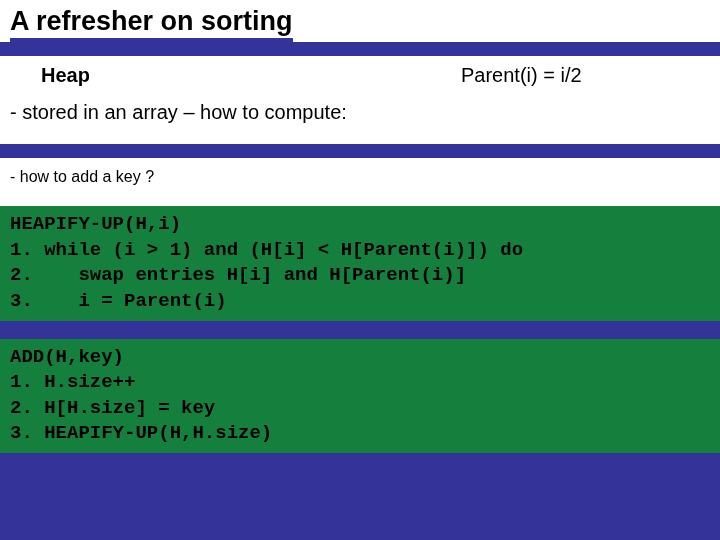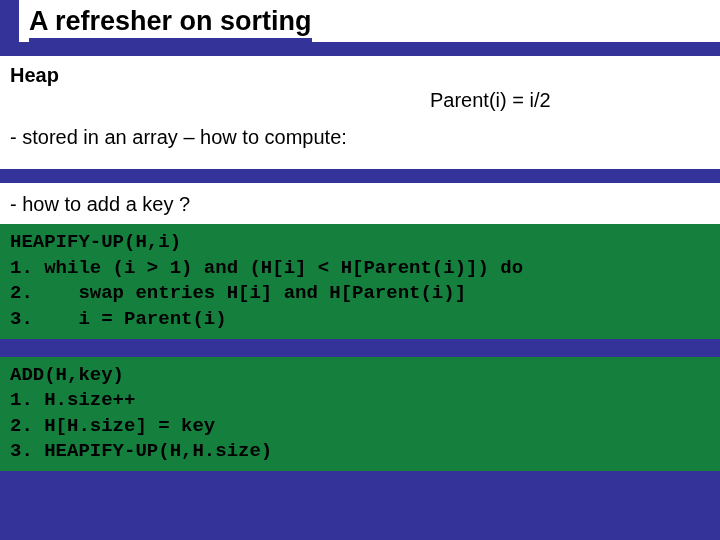--- a/index.html
+++ b/index.html
@@ -10,67 +10,66 @@
     overflow: hidden;
   }
   body {
     background: #33339a;
     font-family: "Comic Sans MS", "Comic Sans", cursive, sans-serif;
     color: #000;
   }
   .title-wrap {
     background: #fff;
     padding: 6px 10px 0 10px;
-    margin-left: 19px;
   }
   .title {
     font-size: 27px;
     font-weight: bold;
     display: inline-block;
     border-bottom: 4px solid #33339a;
     padding-bottom: 1px;
     margin: 0;
   }
   .row {
     display: flex;
     background: #fff;
     padding: 8px 10px 6px 10px;
     font-size: 20px;
   }
   .left {
     flex: 0 0 420px;
   }
   .right {
     flex: 1;
-    margin-top: 25px;
   }
   .bluestrip {
     background: #33339a;
     height: 14px;
   }
   .bluestrip-big {
     background: #33339a;
     height: 18px;
   }
   .bold {
     font-weight: bold;
+    margin-left: 31px;
   }
   .code-block {
     background: #15803d;
     font-family: "Courier New", Courier, monospace;
     font-weight: bold;
     font-size: 19px;
     line-height: 1.35;
     padding: 6px 10px 6px 10px;
     white-space: pre;
   }
   .how-add {
     background: #fff;
-    padding: 10px 10px 8px 10px;
-    font-size: 20px;
+    padding: 10px 10px 20px 10px;
+    font-size: 16px;
   }
 </style>
 </head>
 <body>
 
 <div class="title-wrap">
   <span class="title">A refresher on sorting</span>
 </div>
 
 <div class="bluestrip"></div>

